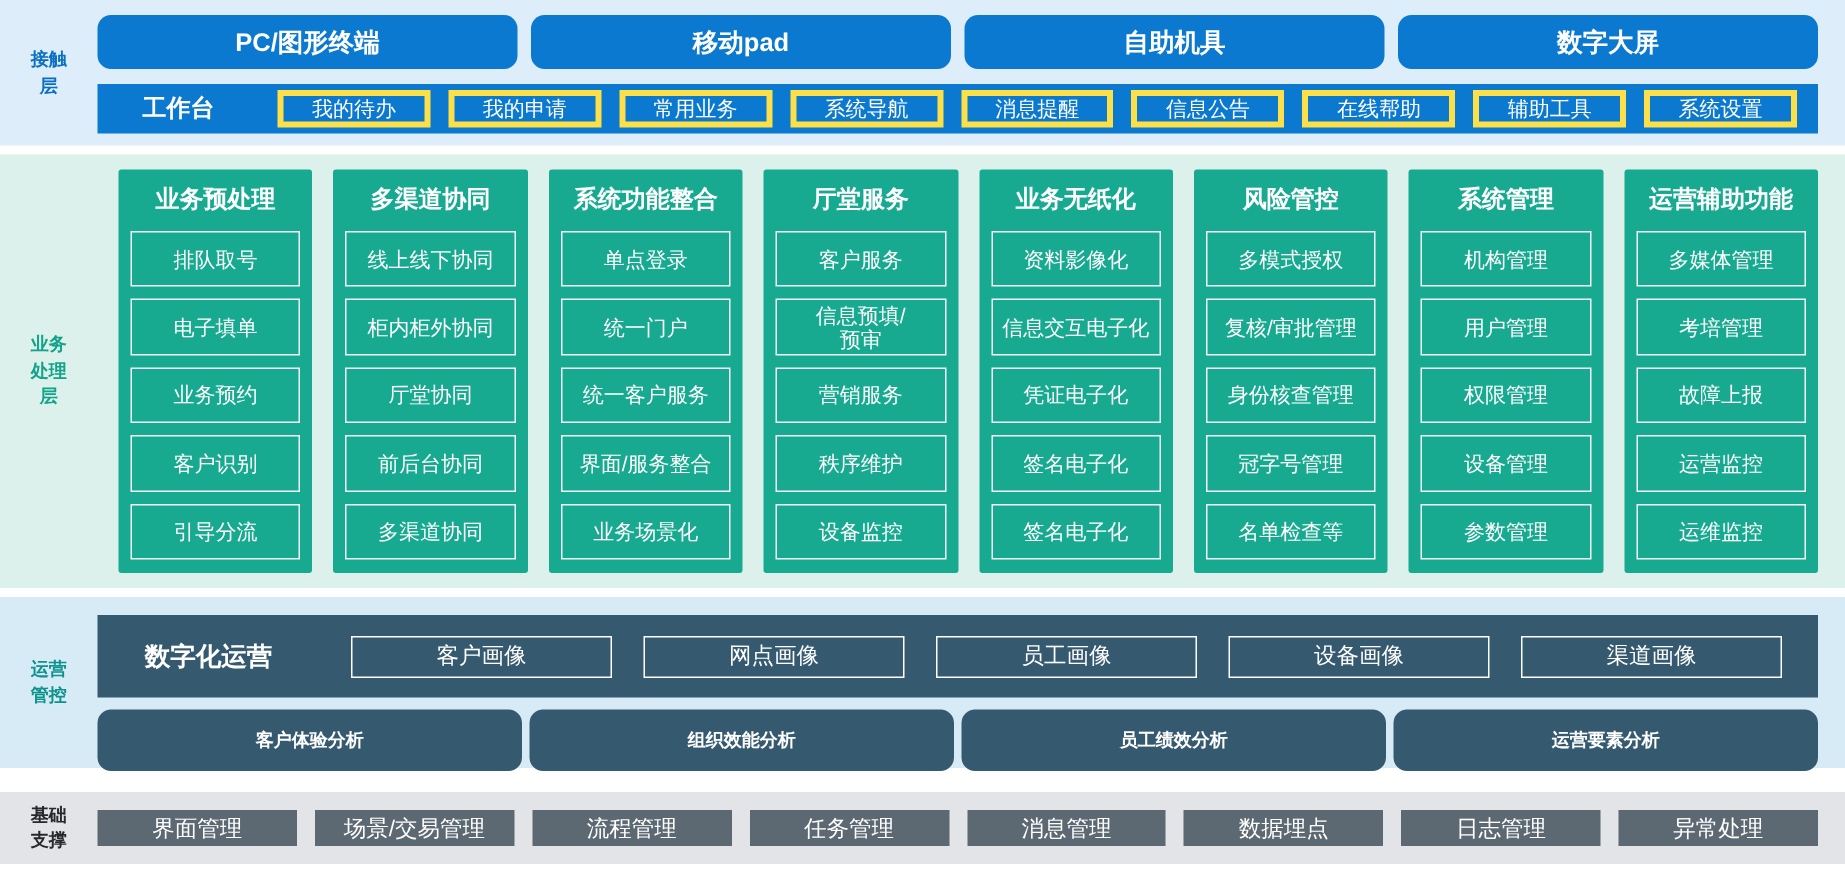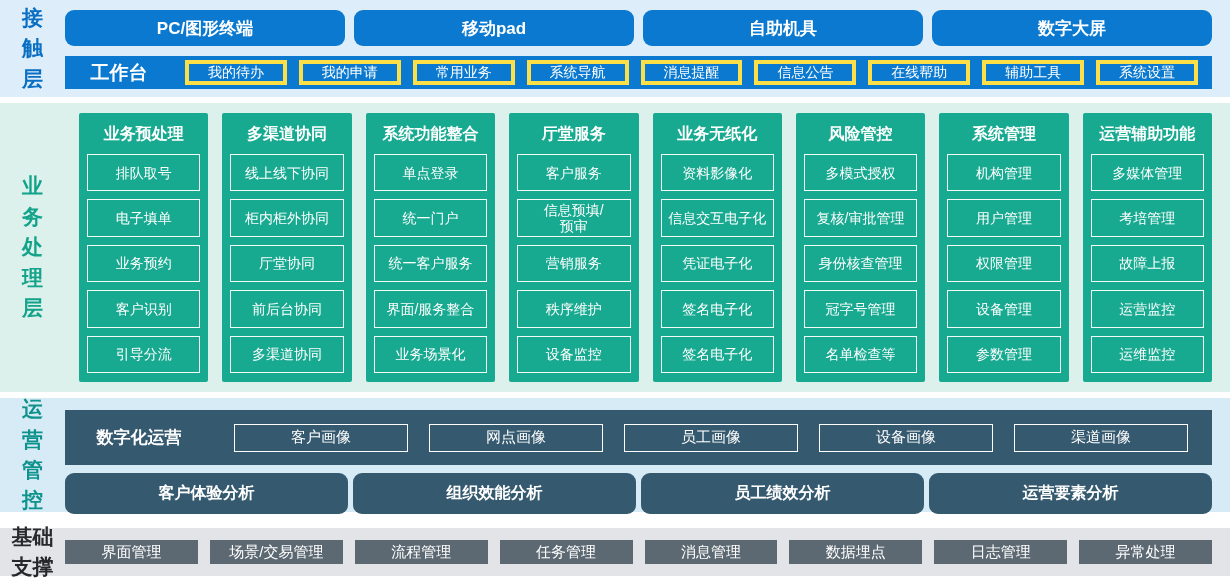--- a/index.html
+++ b/index.html
@@ -7,58 +7,58 @@
     font-family: "Liberation Sans", "DejaVu Sans", sans-serif; }
   .canvas { width: 1230px; height: 583px; background: #ffffff; }
 
   .strip { display: flex; width: 100%; }
   .strip-contact  { height: 97px;  background: #ddeefa; margin-bottom: 6px; }
   .strip-business { height: 289px; background: #dcf1ec; margin-bottom: 6px; }
   .strip-ops      { height: 114px; background: #d7ebf7; margin-bottom: 4px; }
   .strip-base     { height: 48px;  background: #e3e4e7; margin-top: 16px; }
 
   .vlabel-cell { flex: 0 0 65px; display: flex; align-items: center; justify-content: center; }
-  .vlabel { font-weight: bold; font-size: 21px; width: 24px; word-break: break-all;
+  .vlabel { font-weight: bold; font-size: 12px; width: 24px; word-break: break-all;
     text-align: center; line-height: 1.45; white-space: pre-line; }
   .vlabel.wide { width: 46px; }
   .lbl-blue { color: #0a6fc2; }
   .lbl-green { color: #12a38a; }
   .lbl-teal { color: #0d928c; }
   .lbl-dark { color: #26282c; }
 
   .strip-body { flex: 1; padding-right: 18px; min-width: 0; }
 
   
   .terminal-row { display: flex; gap: 9px; margin-top: 10px; height: 36px; }
   .btn-terminal { flex: 1; background: #0a79cf; color: #fff; font-weight: bold; font-size: 17px;
     border-radius: 9px; display: flex; align-items: center; justify-content: center; cursor: pointer; }
   .workbench-bar { margin-top: 10px; height: 33px; background: #0a79cf; display: flex;
     align-items: center; padding: 0 14px 0 0; }
-  .wb-label { flex: 0 0 108px; text-align: center; color: #fff; font-weight: bold; font-size: 19px; }
+  .wb-label { flex: 0 0 108px; text-align: center; color: #fff; font-weight: bold; font-size: 16px; }
   .wb-box { flex: 1; height: 25px; border: 4px solid #fde047; color: #fff; font-size: 14px;
     display: flex; align-items: center; justify-content: center; margin-left: 12px; cursor: pointer; }
 
   
   .columns { flex: 1; display: flex; gap: 14px; padding: 10px 18px 10px 14px; min-width: 0; }
   .col { flex: 1; background: #18aa90; border-radius: 2px; padding: 8px 8px 9px;
     display: flex; flex-direction: column; gap: 8px; min-width: 0; }
   .col-title { height: 25px; line-height: 25px; text-align: center; color: #fff;
     font-weight: bold; font-size: 16px; white-space: nowrap; }
   .col-item { flex: 1; border: 1px solid rgba(255,255,255,.95); color: #fff; font-size: 14px;
     display: flex; align-items: center; justify-content: center; text-align: center;
     white-space: pre-line; line-height: 1.15; padding: 0 2px; cursor: pointer; }
 
   
   .ops-bar { margin-top: 12px; height: 55px; background: #35596f; display: flex;
     align-items: center; padding: 0 24px 0 0; }
   .ops-label { flex: 0 0 148px; text-align: center; color: #fff; font-weight: bold; font-size: 17px; }
   .ops-box { flex: 1; height: 28px; border: 1px solid #fff; color: #fff; font-size: 15px;
     display: flex; align-items: center; justify-content: center; margin-left: 21px; cursor: pointer; }
   .ops-row2 { margin-top: 8px; display: flex; gap: 5px; height: 41px; }
-  .ops-btn { flex: 1; background: #35596f; color: #fff; font-weight: bold; font-size: 16px;
+  .ops-btn { flex: 1; background: #35596f; color: #fff; font-weight: bold; font-size: 12px;
     border-radius: 9px; display: flex; align-items: center; justify-content: center; cursor: pointer; }
 
   
   .base-row { flex: 1; display: flex; gap: 12px; padding: 12px 18px 12px 0; }
   .base-btn { flex: 1; background: #5d6972; color: #fff; font-size: 15px;
     display: flex; align-items: center; justify-content: center; cursor: pointer; }
 </style>
 </head>
 <body>
 

